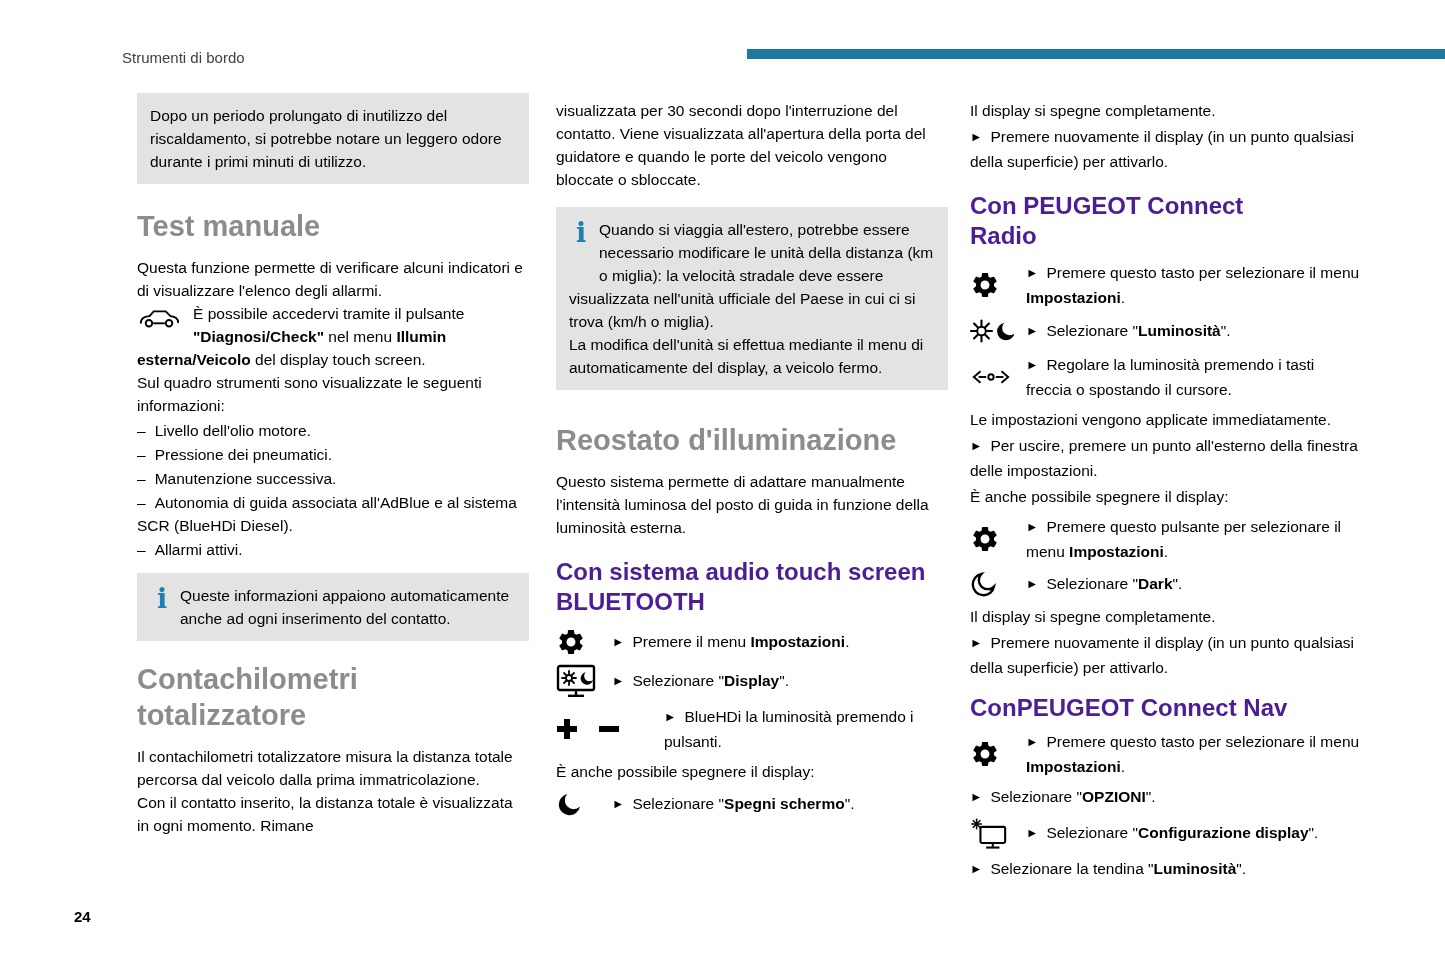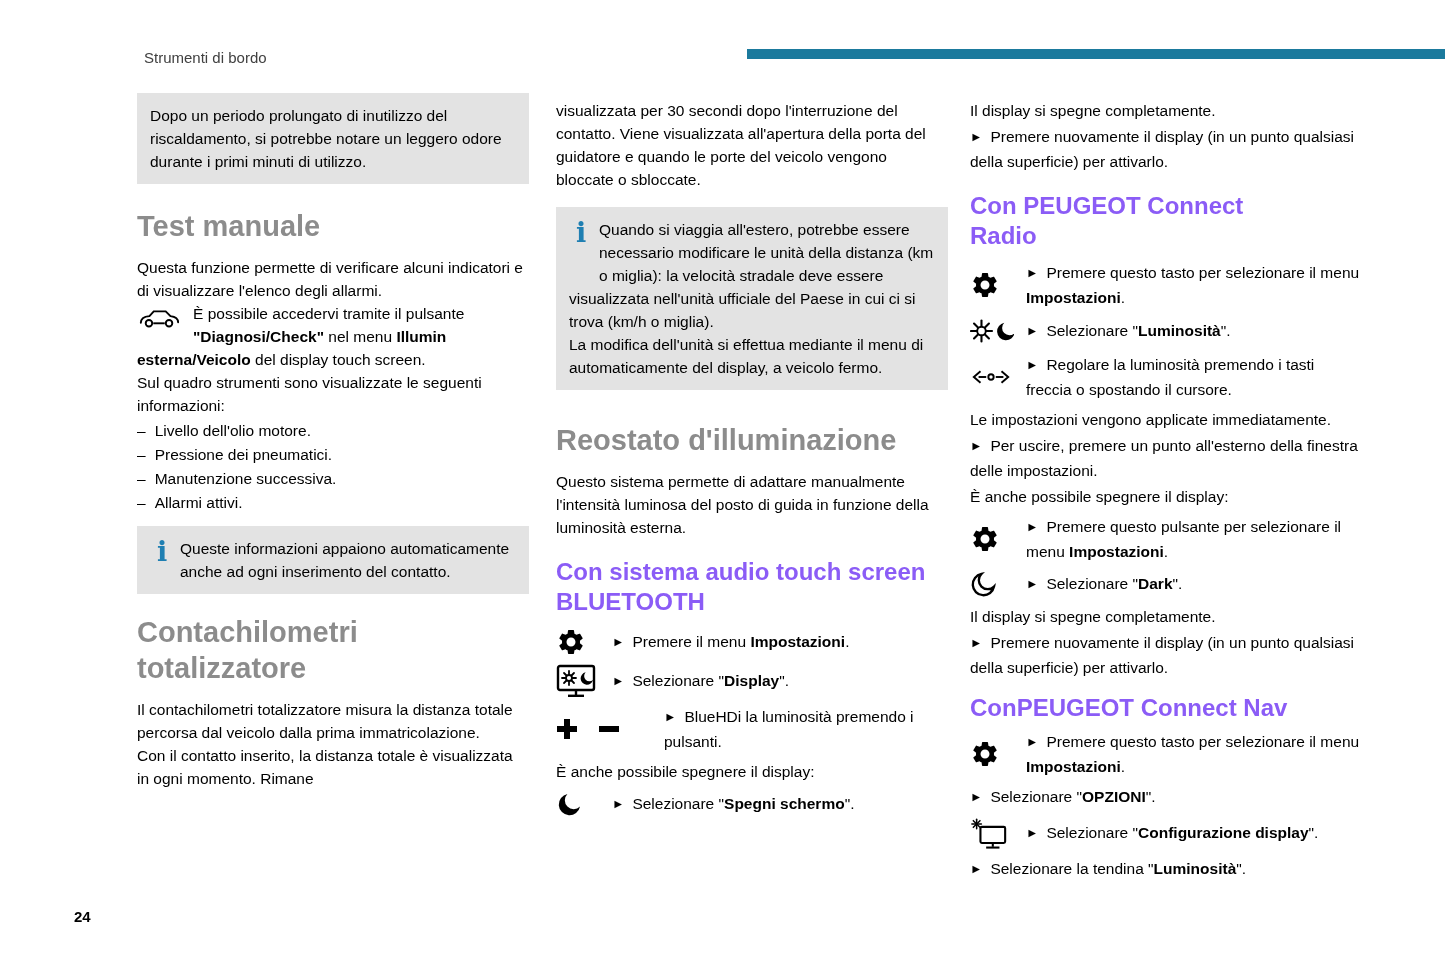--- a/index.html
+++ b/index.html
@@ -8,36 +8,36 @@
     --grayhead:#8c8c8c;
     --infoblue:#1f7fb2;
   }
   *{margin:0;padding:0;box-sizing:border-box;}
   html,body{background:#fff;}
   .page{
     position:relative;width:1445px;height:964px;background:#fff;overflow:hidden;
     font-family:"Liberation Sans","DejaVu Sans",sans-serif;
     font-size:15.5px;line-height:23px;color:#000;
   }
-  .running-header{position:absolute;left:144px;top:46px;font-size:15px;color:#404040;}
+  .running-header{position:absolute;left:122px;top:46px;font-size:15px;color:#404040;}
   .top-bar{position:absolute;left:747px;top:49px;right:0;height:10px;background:var(--accent);}
   .pagenum{position:absolute;left:74px;top:905px;font-size:15px;font-weight:bold;}
 
   .col{position:absolute;width:392px;top:93px;}
   .col1{left:137px;}
   .col2{left:556px;top:99px;}
   .col3{left:970px;top:99px;}
 
   .notice{background:var(--noticebg);padding:11px 13px;}
   .notice p{margin:0;}
   .n1{margin-bottom:24px;}
   .n2{margin-top:12px;}
 
   h2{font-weight:bold;color:var(--grayhead);font-size:29px;line-height:36px;margin:20px 0 12px;}
-  h3{font-size:24px;line-height:30px;color:#8b5cf6;margin:18px 0 10px;font-weight:bold;}
+  h3{font-size:24px;line-height:30px;color:#4c1d95;margin:18px 0 10px;font-weight:bold;}
   .h3-radio{max-width:330px;}
 
   p{margin:0;}
   .gap-t{margin-top:6px;}
   .gap-b{margin-bottom:6px;}
 
   .rich b{font-weight:bold;}
   .arrow{font-size:12.5px;margin-right:8px;position:relative;top:-1px;}
   .arrow-para{margin:3px 0;}
 
@@ -86,20 +86,21 @@
         </svg>
       </span><span><span>È possibile accedervi tramite il pulsante </span><b>"Diagnosi/Check"</b><span> nel menu </span><b>Illumin esterna/Veicolo</b><span> del display touch screen.</span></span>
     </p>
 
     <p>Sul quadro strumenti sono visualizzate le seguenti informazioni:</p>
 
     <div class="dash-list">
       <div class="dash-item"><span class="dash">–</span><span>Livello dell'olio motore.</span></div>
       <div class="dash-item"><span class="dash">–</span><span>Pressione dei pneumatici.</span></div>
       <div class="dash-item"><span class="dash">–</span><span>Manutenzione successiva.</span></div>
+      <div class="dash-item"><span class="dash">–</span><span>Autonomia di guida associata all'AdBlue e al sistema SCR (BlueHDi Diesel).</span></div>
       <div class="dash-item"><span class="dash">–</span><span>Allarmi attivi.</span></div>
     </div>
 
     <div class="notice n2">
       <p>
         <span class="i-float">i</span><span>Queste informazioni appaiono automaticamente anche ad ogni inserimento del contatto.</span>
       </p>
     </div>
 
     <h2>Contachilometri totalizzatore</h2>

